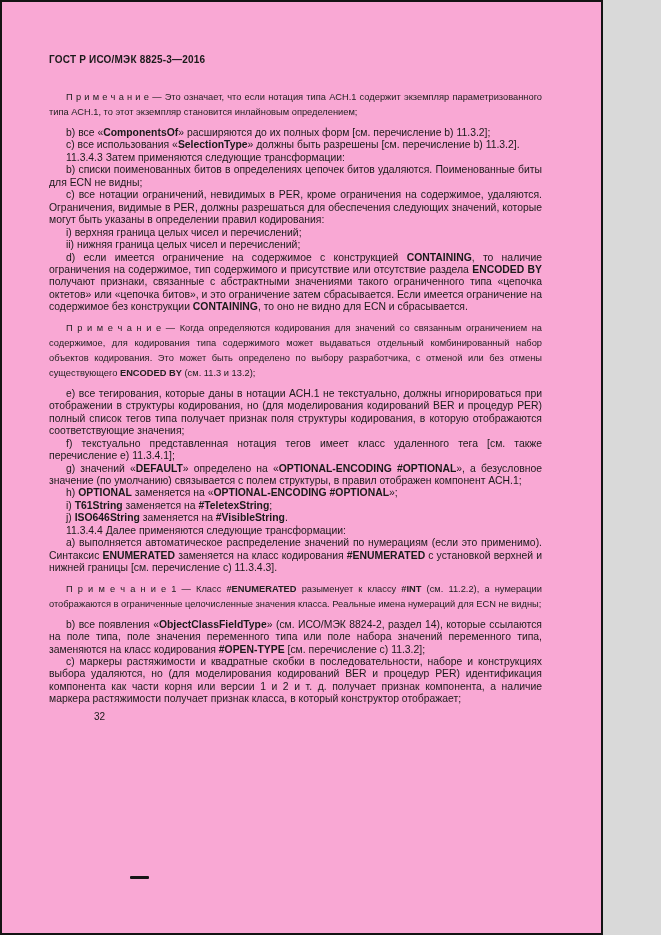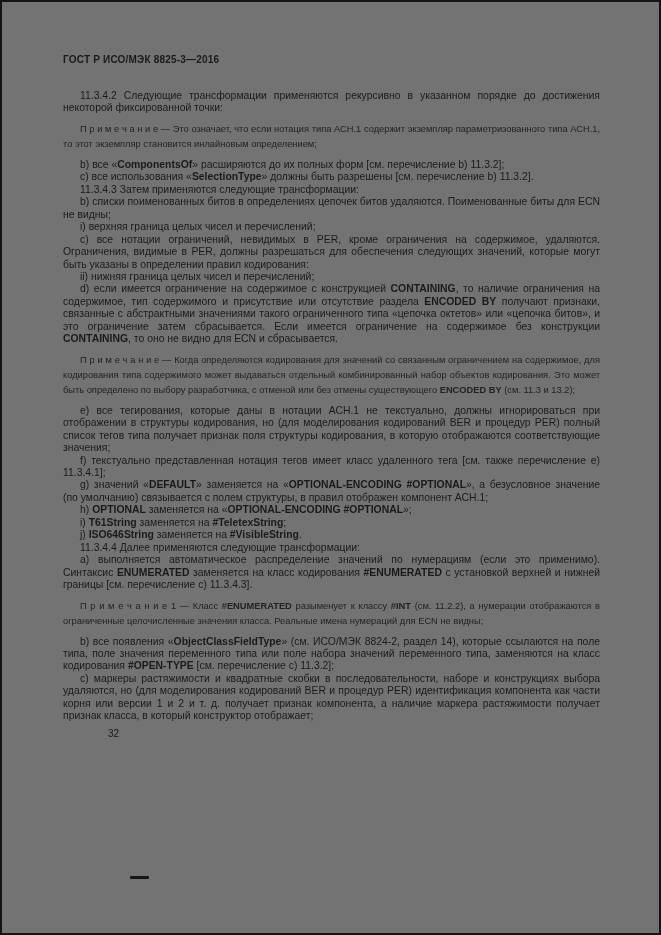--- a/index.html
+++ b/index.html
@@ -3,25 +3,25 @@
 <meta charset="utf-8">
 <style>
   html, body { margin: 0; padding: 0; }
   body {
     width: 661px; height: 935px;
     background: #d9d9d9;
     font-family: "Liberation Sans", sans-serif;
   }
   .page {
     position: relative;
-    width: 661px; height: 935px;
+    width: 603px; height: 935px;
     box-sizing: border-box;
-    background: #737373;
+    background: #f9a8d4;
     border: 2px solid #141414;
-    padding: 52px 59px 0 61px;
+    padding: 52px 59px 0 47px;
     color: #1a1a1a;
     overflow: hidden;
   }
   .doc-header {
     font-size: 10px;
     font-weight: 700;
     letter-spacing: 0.2px;
     margin-bottom: 25px;
   }
   .doc-body p {
@@ -54,34 +54,33 @@
   }
 </style>
 </head>
 <body>
 
 <div class="page">
   <div class="doc-header">
     <span>ГОСТ Р ИСО/МЭК 8825-3—2016</span>
   </div>
   <div class="doc-body">
-      <p class="body"><span>11.3.4.2 Следующие трансформации применяются рекурсивно в указанном порядке до достижения некоторой фиксированной точки:</span></p>
       <p class="note"><span>П р и м е ч а н и е — Это означает, что если нотация типа АСН.1 содержит экземпляр параметризованного типа АСН.1, то этот экземпляр становится инлайновым определением;</span></p>
       <p class="body"><span>b) все «</span><span class="b">ComponentsOf</span><span>» расширяются до их полных форм [см. перечисление b) 11.3.2];</span></p>
       <p class="body"><span>c) все использования «</span><span class="b">SelectionType</span><span>» должны быть разрешены [см. перечисление b) 11.3.2].</span></p>
       <p class="body"><span>11.3.4.3 Затем применяются следующие трансформации:</span></p>
       <p class="body"><span>b) списки поименованных битов в определениях цепочек битов удаляются. Поименованные биты для ECN не видны;</span></p>
+      <p class="body"><span>c) все нотации ограничений, невидимых в PER, кроме ограничения на содержимое, удаляются. Ограничения, видимые в PER, должны разрешаться для обеспечения следующих значений, которые могут быть указаны в определении правил кодирования:</span></p>
       <p class="body"><span>i) верхняя граница целых чисел и перечислений;</span></p>
-      <p class="body"><span>c) все нотации ограничений, невидимых в PER, кроме ограничения на содержимое, удаляются. Ограничения, видимые в PER, должны разрешаться для обеспечения следующих значений, которые могут быть указаны в определении правил кодирования:</span></p>
       <p class="body"><span>ii) нижняя граница целых чисел и перечислений;</span></p>
       <p class="body"><span>d) если имеется ограничение на содержимое с конструкцией </span><span class="b">CONTAINING</span><span>, то наличие ограничения на содержимое, тип содержимого и присутствие или отсутствие раздела </span><span class="b">ENCODED BY</span><span> получают признаки, связанные с абстрактными значениями такого ограниченного типа «цепочка октетов» или «цепочка битов», и это ограничение затем сбрасывается. Если имеется ограничение на содержимое без конструкции </span><span class="b">CONTAINING</span><span>, то оно не видно для ECN и сбрасывается.</span></p>
       <p class="note"><span>П р и м е ч а н и е — Когда определяются кодирования для значений со связанным ограничением на содержимое, для кодирования типа содержимого может выдаваться отдельный комбинированный набор объектов кодирования. Это может быть определено по выбору разработчика, с отменой или без отмены существующего </span><span class="b">ENCODED BY</span><span> (см. 11.3 и 13.2);</span></p>
       <p class="body"><span>e) все тегирования, которые даны в нотации АСН.1 не текстуально, должны игнорироваться при отображении в структуры кодирования, но (для моделирования кодирований BER и процедур PER) полный список тегов типа получает признак поля структуры кодирования, в которую отображаются соответствующие значения;</span></p>
       <p class="body"><span>f) текстуально представленная нотация тегов имеет класс удаленного тега [см. также перечисление e) 11.3.4.1];</span></p>
-      <p class="body"><span>g) значений «</span><span class="b">DEFAULT</span><span>» заменяется на «</span><span class="b">OPTIONAL-ENCODING #OPTIONAL</span><span>», а безусловное значение (по умолчанию) связывается с полем структуры, в правил отображен компонент АСН.1;</span></p>
+      <p class="body"><span>g) значений «</span><span class="b">DEFAULT</span><span>» определено на «</span><span class="b">OPTIONAL-ENCODING #OPTIONAL</span><span>», а безусловное значение (по умолчанию) связывается с полем структуры, в правил отображен компонент АСН.1;</span></p>
       <p class="body"><span>h) </span><span class="b">OPTIONAL</span><span> заменяется на «</span><span class="b">OPTIONAL-ENCODING #OPTIONAL</span><span>»;</span></p>
       <p class="body"><span>i) </span><span class="b">T61String</span><span> заменяется на </span><span class="b">#TeletexString</span><span>;</span></p>
       <p class="body"><span>j) </span><span class="b">ISO646String</span><span> заменяется на </span><span class="b">#VisibleString</span><span>.</span></p>
       <p class="body"><span>11.3.4.4 Далее применяются следующие трансформации:</span></p>
       <p class="body"><span>a) выполняется автоматическое распределение значений по нумерациям (если это применимо). Синтаксис </span><span class="b">ENUMERATED</span><span> заменяется на класс кодирования </span><span class="b">#ENUMERATED</span><span> с установкой верхней и нижней границы [см. перечисление c) 11.3.4.3].</span></p>
       <p class="note"><span>П р и м е ч а н и е 1 — Класс </span><span class="b">#ENUMERATED</span><span> разыменует к классу </span><span class="b">#INT</span><span> (см. 11.2.2), а нумерации отображаются в ограниченные целочисленные значения класса. Реальные имена нумераций для ECN не видны;</span></p>
       <p class="body"><span>b) все появления «</span><span class="b">ObjectClassFieldType</span><span>» (см. ИСО/МЭК 8824-2, раздел 14), которые ссылаются на поле типа, поле значения переменного типа или поле набора значений переменного типа, заменяются на класс кодирования </span><span class="b">#OPEN-TYPE</span><span> [см. перечисление c) 11.3.2];</span></p>
       <p class="body"><span>c) маркеры растяжимости и квадратные скобки в последовательности, наборе и конструкциях выбора удаляются, но (для моделирования кодирований BER и процедур PER) идентификация компонента как части корня или версии 1 и 2 и т. д. получает признак компонента, а наличие маркера растяжимости получает признак класса, в который конструктор отображает;</span></p>
     </div>
   <div class="page-number">32</div>

